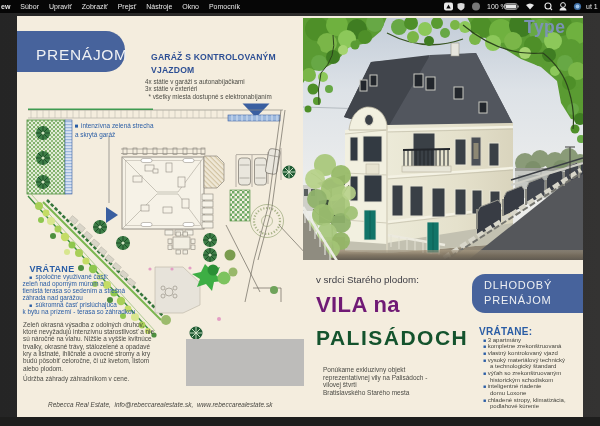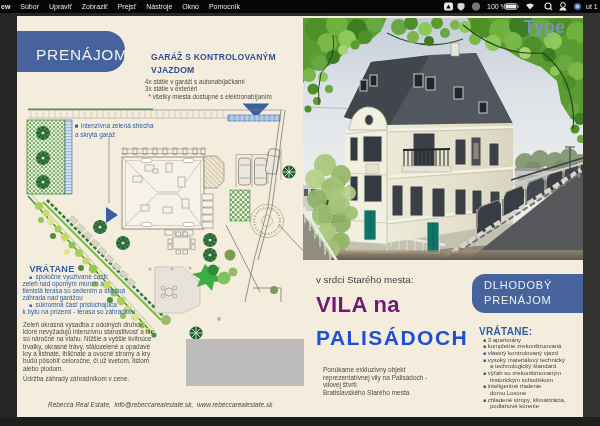--- a/index.html
+++ b/index.html
@@ -709,25 +709,25 @@
       <circle cx="236" cy="44" r="5" fill="#5a9b32"></circle>
       <circle cx="252" cy="54" r="5" fill="#8cc85a"></circle>
       <circle cx="272" cy="112" r="4.5" fill="#4e8f28"></circle>
       <circle cx="278" cy="122" r="4" fill="#67a845"></circle>
       <path d="M160 8 Q198 40 240 36 M240 36 Q260 52 266 74 M266 74 Q272 94 270 112" stroke="#2c441c" stroke-width="1.2" fill="none"></path>
     </g>
   </svg>
 
   <div class="abs" style="left:507px;top:1px;color:#7e93bc;font-size:17.5px;font-weight:bold;letter-spacing:0.5px;opacity:0.95;">Type</div>
 
-  <div class="abs" style="left:299px;top:258px;color:#3d3d44;font-size:9.8px;">v srdci Starého mesta:</div>
+  <div class="abs" style="left:299px;top:258px;color:#3d3d44;font-size:9.8px;">v srdci Starého plodom:</div>
 
   <div class="abs" style="left:299px;top:275.5px;color:#701a75;font-size:22px;font-weight:bold;letter-spacing:0.4px;">VILA na</div>
 
-  <div class="abs" style="left:299px;top:309.5px;color:#1d4ed8;font-size:21px;font-weight:bold;letter-spacing:1.5px;">PALISÁDOCH</div>
+  <div class="abs" style="left:299px;top:309.5px;color:#14532d;font-size:21px;font-weight:bold;letter-spacing:1.5px;">PALISÁDOCH</div>
 
   <div class="abs" style="left:306px;top:349.8px;color:#4b4b45;font-size:6.5px;line-height:7.7px;">
     Ponúkame exkluzívny objekt<br>
     reprezentatívnej vily na Palisádoch -<br>
     vilovej štvrti<br>
     Bratislavského Starého mesta
   </div>
 
   <div class="abs" style="left:455px;top:258px;width:111px;height:39px;background:#47639c;border-radius:13px 0 0 13px;"></div>
   <div class="abs" style="left:467px;top:262px;color:#eef0f3;font-size:11px;line-height:15px;letter-spacing:0.8px;">DLHODOBÝ<br>PRENÁJOM</div>

